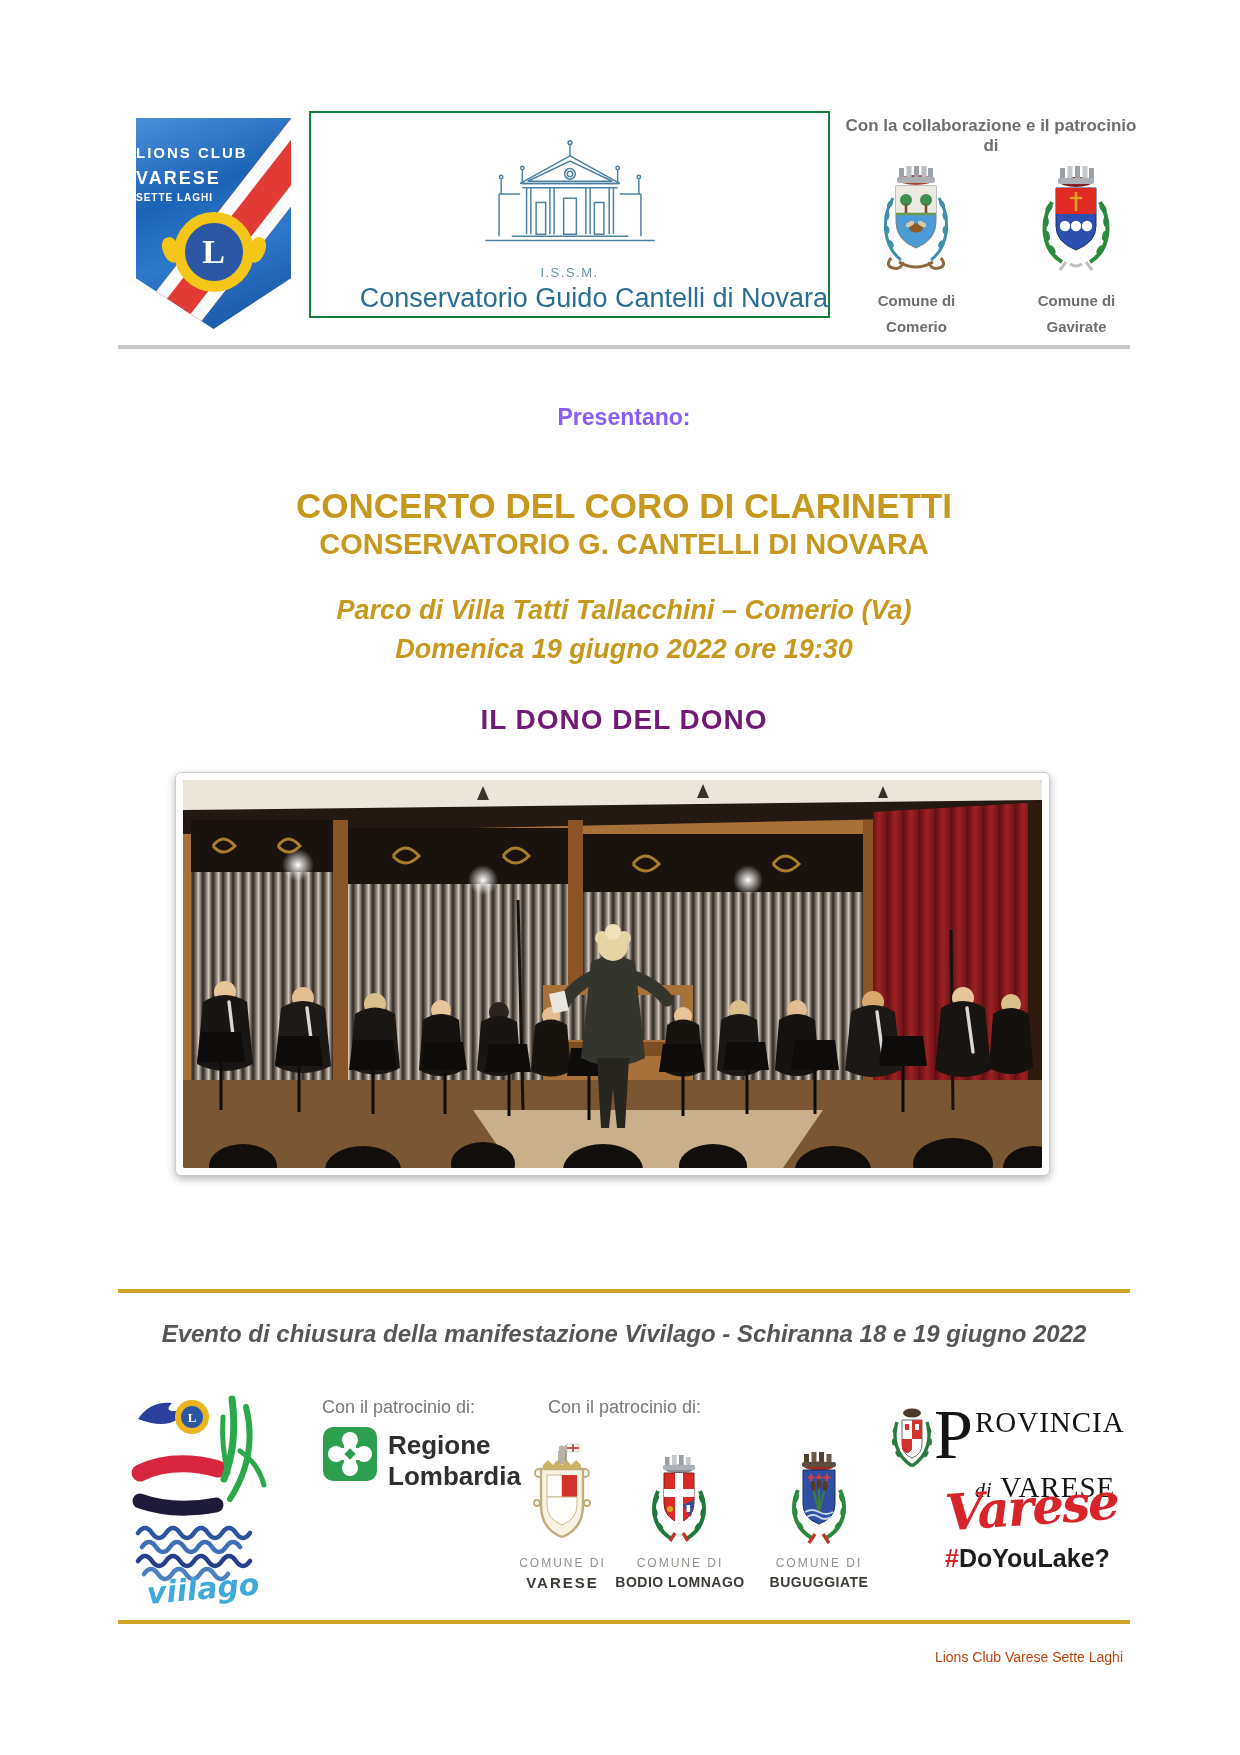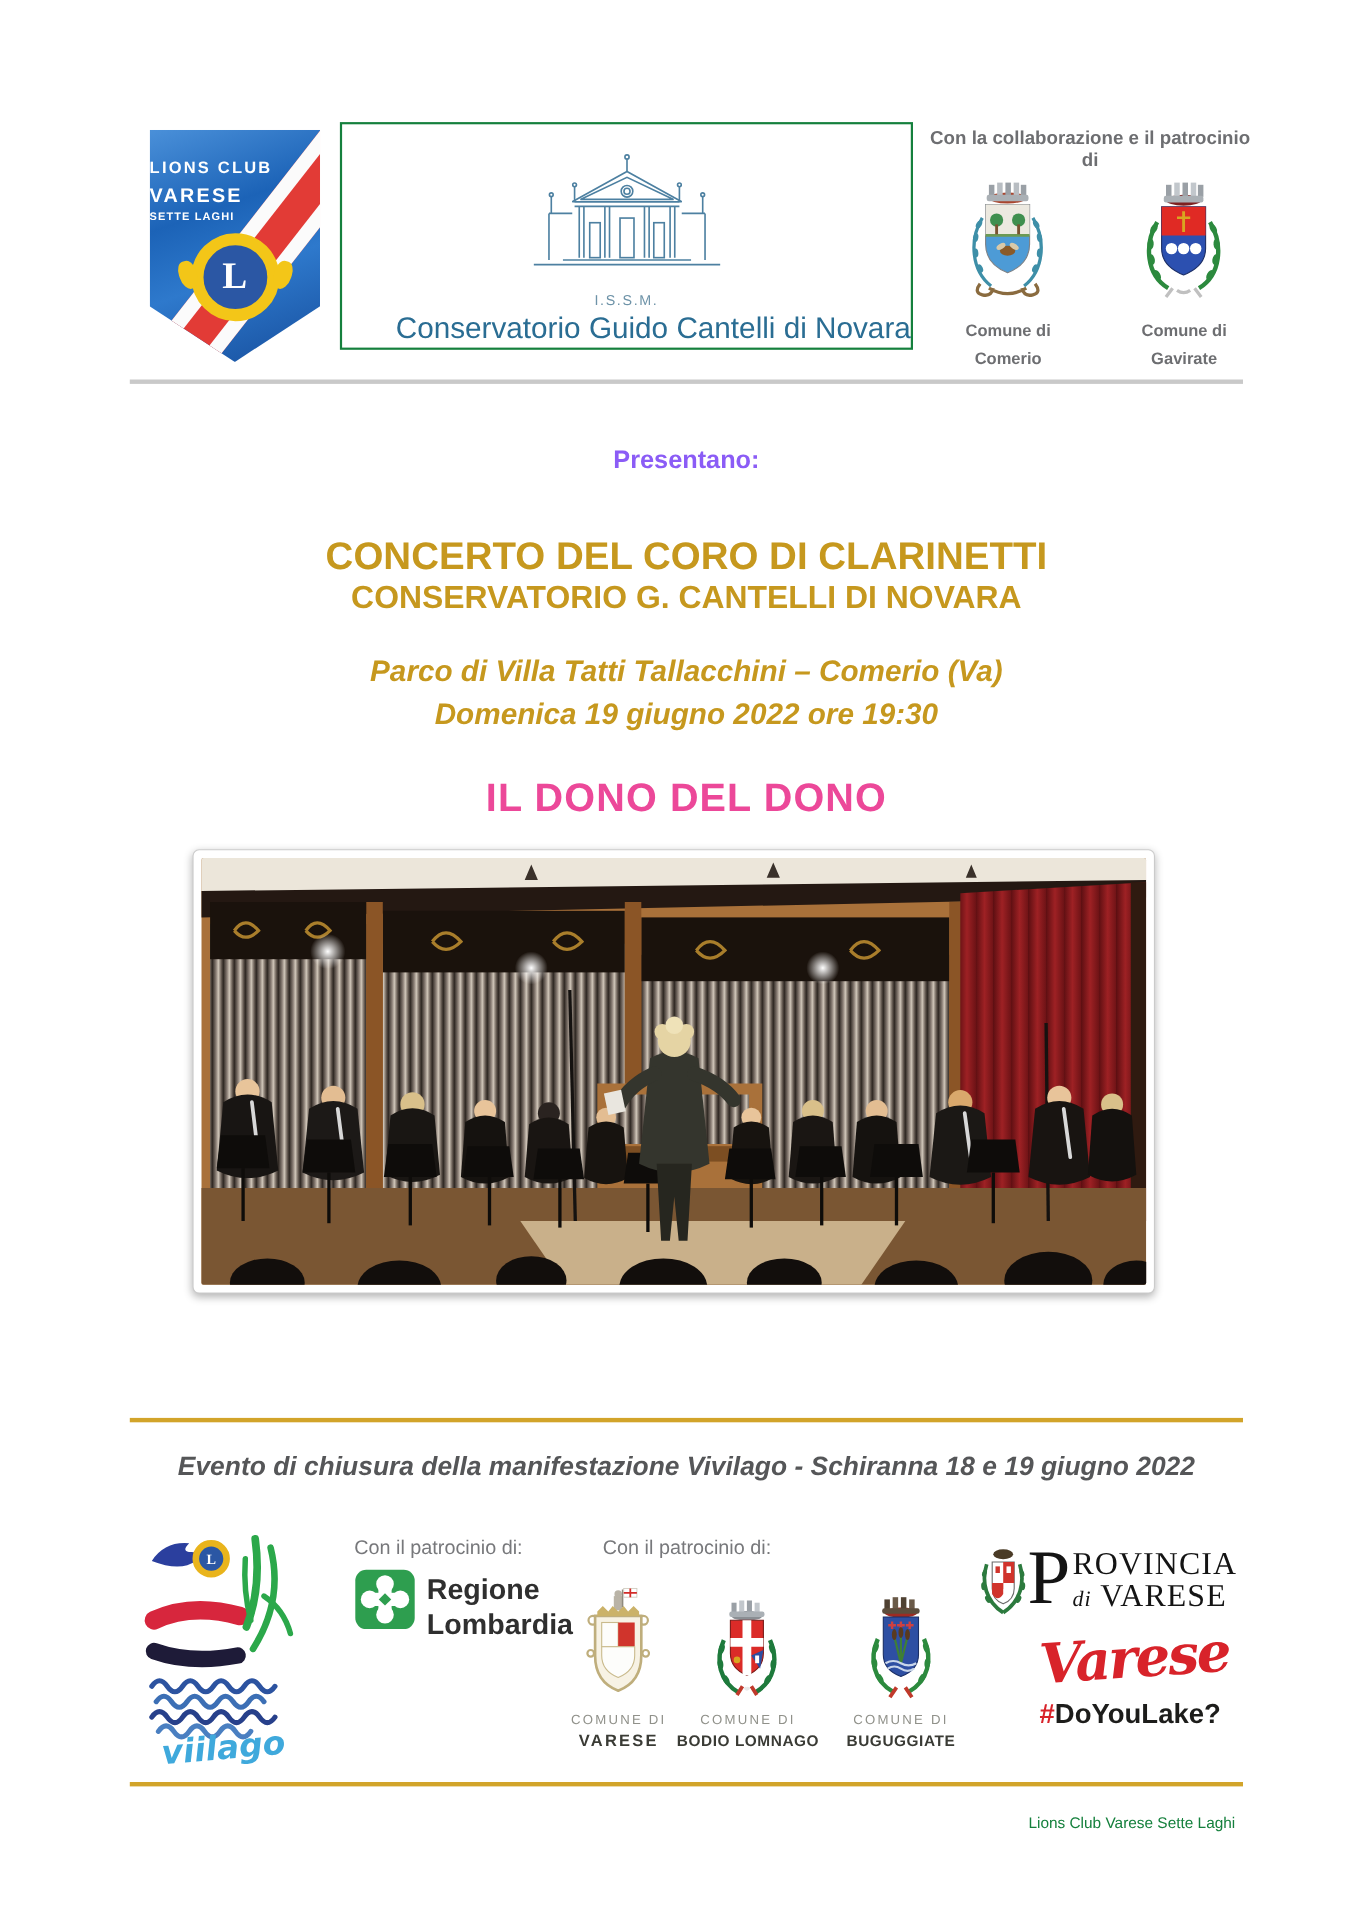--- a/index.html
+++ b/index.html
@@ -43,21 +43,21 @@
   .divider{height:4px;background:#c9c9c9;}
   .gold{background:#d2a42a;}
 
   
   .ctr{left:118px;width:1012px;text-align:center;}
   .presentano{top:404px;font-size:23px;font-weight:bold;color:#8b5cf6;}
   .title1{top:486px;font-size:35px;font-weight:bold;color:#c6981e;}
   .title2{top:528px;font-size:29px;font-weight:bold;color:#c6981e;}
   .sub1{top:595px;font-size:27px;font-weight:bold;font-style:italic;color:#c6981e;}
   .sub2{top:634px;font-size:27px;font-weight:bold;font-style:italic;color:#c6981e;}
-  .dono{top:704px;font-size:36px;font-weight:bold;color:#ec4899;letter-spacing:1px;}
+  .dono{top:704px;font-size:28px;font-weight:bold;color:#701a75;letter-spacing:1px;}
 
   
   .photo-frame{left:175px;top:772px;width:859px;height:388px;background:#fff;
     border:1px solid #cbcbcb;border-radius:6px;padding:7px;
     box-shadow:0 3px 8px rgba(0,0,0,0.30);}
   .photo-frame svg{display:block;border-radius:2px;}
 
   
   .event-note{top:1320px;font-size:24px;font-weight:bold;font-style:italic;color:#555658;}
 
@@ -65,31 +65,31 @@
   .lbl-gray{font-size:18px;color:#77787b;}
   .rl-square{left:323px;top:1427px;width:54px;height:54px;background:#2e9e4f;border-radius:10px;}
   .rl-text{left:388px;top:1430px;font-size:26px;font-weight:bold;color:#2f2f2f;line-height:31px;}
   .comune-lbl{position:absolute;text-align:center;}
   .comune-lbl .l1{display:block;font-size:12px;letter-spacing:2px;color:#90918a;}
   .comune-lbl .l2{display:block;margin-top:4px;font-size:15px;font-weight:bold;
     letter-spacing:2px;color:#3a3b35;}
   .prov-row{left:934px;top:1404px;display:flex;align-items:flex-start;
     font-family:"Liberation Serif",serif;color:#141414;}
   .prov-P{font-size:70px;line-height:62px;}
-  .prov-col{display:flex;flex-direction:column;margin-left:2px;padding-top:4px;}
+  .prov-col{display:flex;flex-direction:column;margin-left:2px;padding-top:4px;gap:36px;}
   .prov-l1{font-size:29px;letter-spacing:1px;line-height:29px;}
   .prov-l2{font-size:29px;letter-spacing:1px;line-height:29px;margin-top:0px;}
   .prov-l2 .di{font-size:20px;font-style:italic;}
   .varese-script{left:945px;top:1478px;width:160px;text-align:center;
     font-family:"DejaVu Serif",serif;font-style:italic;font-weight:bold;
     font-size:50px;color:#d8232a;transform:rotate(-4deg);letter-spacing:-2px;}
   .doyoulake{left:945px;top:1544px;width:160px;text-align:center;font-size:25px;font-weight:bold;color:#1d1d1b;}
   .doyoulake .hash{color:#d8232a;}
 
-  .footer{left:820px;top:1649px;width:303px;text-align:right;font-size:14px;color:#15803d;}
+  .footer{left:820px;top:1649px;width:303px;text-align:right;font-size:14px;color:#c2410c;}
 </style>
 </head>
 <body>
 
 <div class="page">
 
   <div class="abs pennant">
     <div class="stripe"></div>
     <div class="ptxt p1">LIONS CLUB</div>
     <div class="ptxt p2">VARESE</div>

